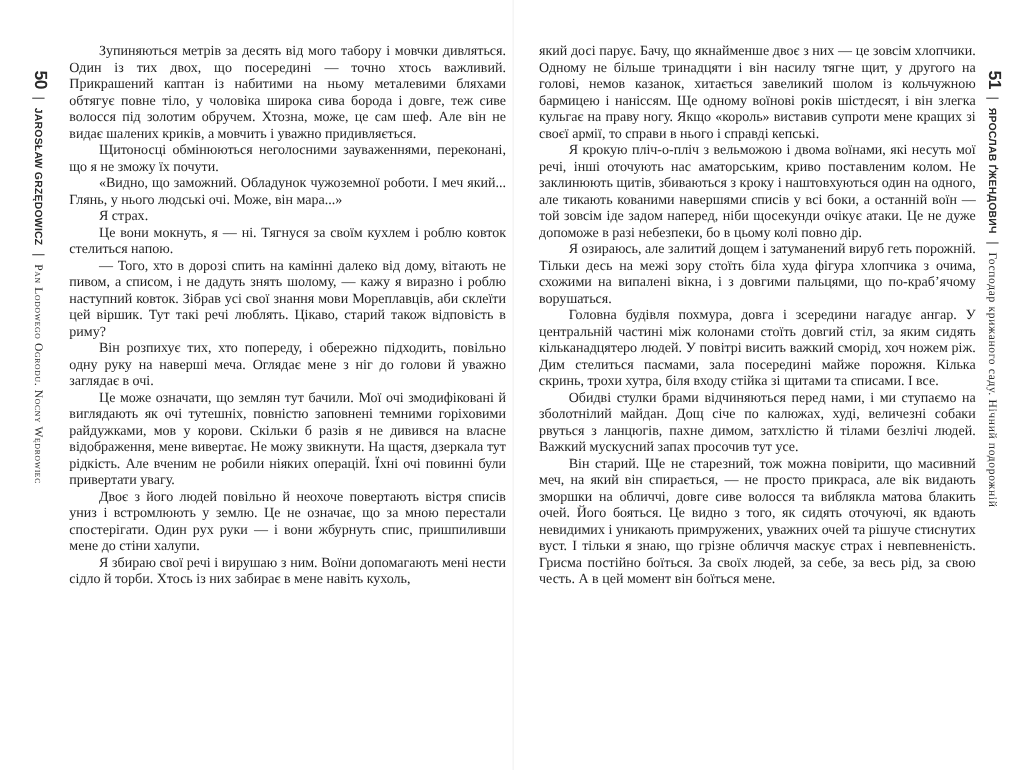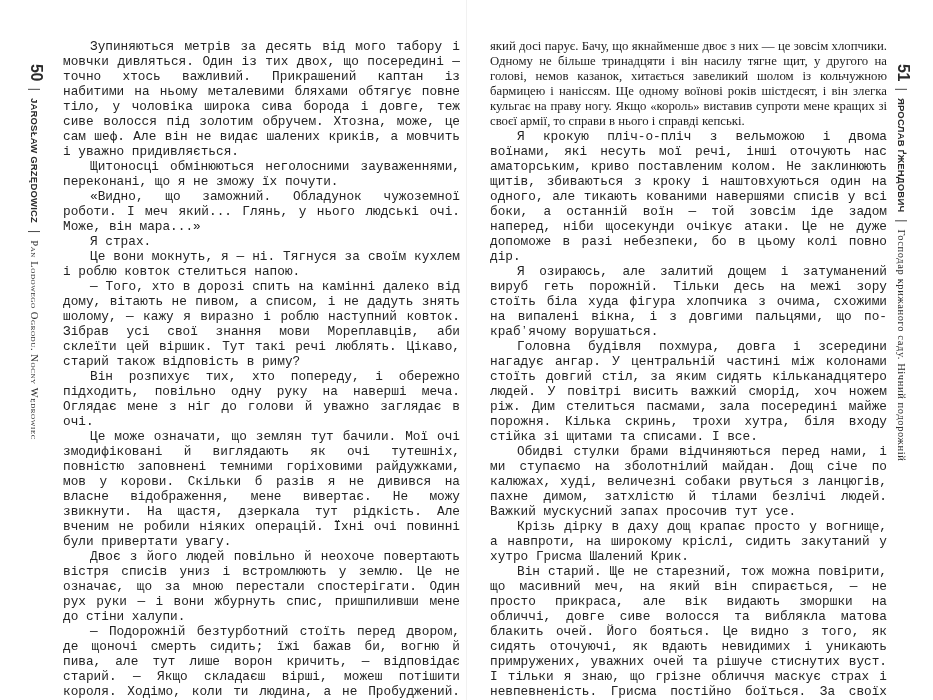--- a/index.html
+++ b/index.html
@@ -24,21 +24,21 @@
     font-size: 12.75px;
     line-height: 15px;
     text-align: justify;
     color: #232323;
     hyphens: auto;
     -webkit-hyphens: auto;
   }
   .body-text.left-col  { left: 63px; }
   .body-text.right-col { left: 490px; }
   p.para { margin: 0; padding: 0; }
-  p.para.indent { text-indent: 27px; font-family: Liberation Mono, monospace; }
+  p.para.indent { text-indent: 27px; }
 
   
   .margin-rot {
     position: absolute;
     top: 64px;
     white-space: nowrap;
     transform: rotate(90deg);
     transform-origin: 0 0;
     color: #2a2a2a;
   }
@@ -83,35 +83,33 @@
     <div class="body-text left-col">
         <p class="para indent">Зупиняються метрів за десять від мого табору і мовчки дивляться. Один із тих двох, що посередині — точно хтось важливий. Прикрашений каптан із набитими на ньому металевими бляхами обтягує повне тіло, у чоловіка широка сива борода і довге, теж сиве волосся під золотим обручем. Хтозна, може, це сам шеф. Але він не видає шалених криків, а мовчить і уважно придивляється.</p>
         <p class="para indent">Щитоносці обмінюються неголосними зауваженнями, переконані, що я не зможу їх почути.</p>
         <p class="para indent">«Видно, що заможний. Обладунок чужоземної роботи. І меч який... Глянь, у нього людські очі. Може, він мара...»</p>
         <p class="para indent">Я страх.</p>
         <p class="para indent">Це вони мокнуть, я — ні. Тягнуся за своїм кухлем і роблю ковток стелиться напою.</p>
         <p class="para indent">— Того, хто в дорозі спить на камінні далеко від дому, вітають не пивом, а списом, і не дадуть знять шолому, — кажу я виразно і роблю наступний ковток. Зібрав усі свої знання мови Мореплавців, аби склеїти цей віршик. Тут такі речі люблять. Цікаво, старий також відповість в риму?</p>
         <p class="para indent">Він розпихує тих, хто попереду, і обережно підходить, повільно одну руку на наверші меча. Оглядає мене з ніг до голови й уважно заглядає в очі.</p>
         <p class="para indent">Це може означати, що землян тут бачили. Мої очі змодифіковані й виглядають як очі тутешніх, повністю заповнені темними горіховими райдужками, мов у корови. Скільки б разів я не дивився на власне відображення, мене вивертає. Не можу звикнути. На щастя, дзеркала тут рідкість. Але вченим не робили ніяких операцій. Їхні очі повинні були привертати увагу.</p>
         <p class="para indent">Двоє з його людей повільно й неохоче повертають вістря списів униз і встромлюють у землю. Це не означає, що за мною перестали спостерігати. Один рух руки — і вони жбурнуть спис, пришпиливши мене до стіни халупи.</p>
-        <p class="para indent">— Подорожній безтурботний стоїть перед двором, де щоночі смерть сидить; їжі бажав би, вогню й пива, але тут лише ворон кричить, — відповідає старий. — Якщо складаєш вірші, можеш потішити короля. Ходімо, коли ти людина, а не Пробуджений. Сідай за стіл.</p>
         <p class="para indent">Я збираю свої речі і вирушаю з ним. Воїни допомагають мені нести сідло й торби. Хтось із них забирає в мене навіть кухоль,</p>
       </div>
   </div>
 
   <div class="gutter"></div>
 
   <div>
     <div class="body-text right-col">
         <p class="para">який досі парує. Бачу, що якнайменше двоє з них — це зовсім хлопчики. Одному не більше тринадцяти і він насилу тягне щит, у другого на голові, немов казанок, хитається завеликий шолом із кольчужною бармицею і наніссям. Ще одному воїнові років шістдесят, і він злегка кульгає на праву ногу. Якщо «король» виставив супроти мене кращих зі своєї армії, то справи в нього і справді кепські.</p>
         <p class="para indent">Я крокую пліч-о-пліч з вельможою і двома воїнами, які несуть мої речі, інші оточують нас аматорським, криво поставленим колом. Не заклинюють щитів, збиваються з кроку і наштовхуються один на одного, але тикають кованими навершями списів у всі боки, а останній воїн — той зовсім іде задом наперед, ніби щосекунди очікує атаки. Це не дуже допоможе в разі небезпеки, бо в цьому колі повно дір.</p>
         <p class="para indent">Я озираюсь, але залитий дощем і затуманений вируб геть порожній. Тільки десь на межі зору стоїть біла худа фігура хлопчика з очима, схожими на випалені вікна, і з довгими пальцями, що по-крабʼячому ворушаться.</p>
         <p class="para indent">Головна будівля похмура, довга і зсередини нагадує ангар. У центральній частині між колонами стоїть довгий стіл, за яким сидять кільканадцятеро людей. У повітрі висить важкий сморід, хоч ножем ріж. Дим стелиться пасмами, зала посередині майже порожня. Кілька скринь, трохи хутра, біля входу стійка зі щитами та списами. І все.</p>
         <p class="para indent">Обидві стулки брами відчиняються перед нами, і ми ступаємо на зболотнілий майдан. Дощ січе по калюжах, худі, величезні собаки рвуться з ланцюгів, пахне димом, затхлістю й тілами безлічі людей. Важкий мускусний запах просочив тут усе.</p>
-        <p class="para indent">Крізь дірку в даху дощ крапає просто у вогнище, а навпроти, на широкому кріслі, сидить закутаний у хутро Грисма Шалений Крик.</p>
         <p class="para indent">Він старий. Ще не старезний, тож можна повірити, що масивний меч, на який він спирається, — не просто прикраса, але вік видають зморшки на обличчі, довге сиве волосся та виблякла матова блакить очей. Його бояться. Це видно з того, як сидять оточуючі, як вдають невидимих і уникають примружених, уважних очей та рішуче стиснутих вуст. І тільки я знаю, що грізне обличчя маскує страх і невпевненість. Грисма постійно боїться. За своїх людей, за себе, за весь рід, за свою честь. А в цей момент він боїться мене.</p>
       </div>
     <div class="margin-rot right-strip">
       <span class="m-num">51</span><span class="m-sep">|</span><span class="m-author">ЯРОСЛАВ ҐЖЕНДОВИЧ</span><span class="m-sep">|</span><span class="m-title">Господар крижаного саду. Нічний подорожній</span>
     </div>
   </div>
 
 </div>
 
 </body></html>

